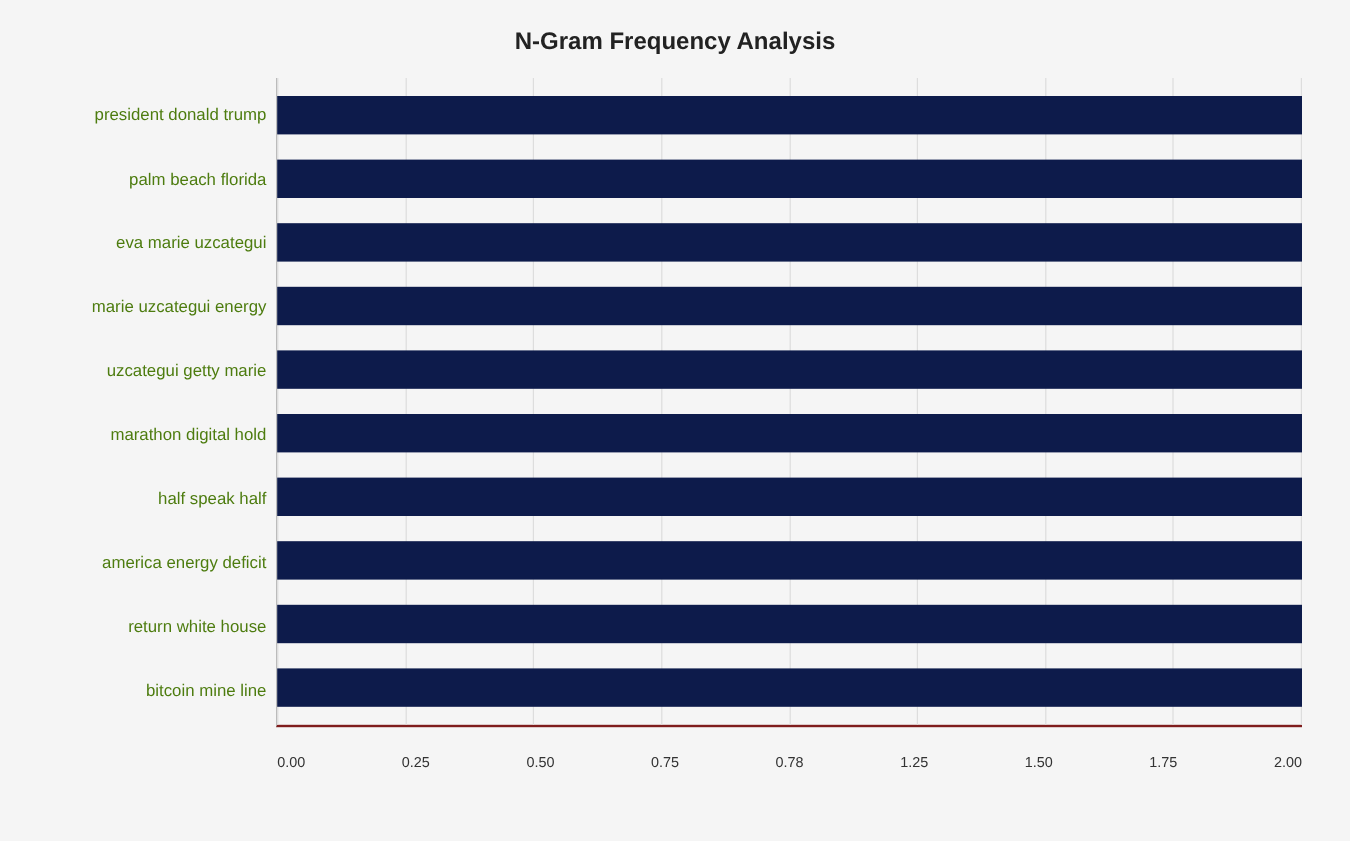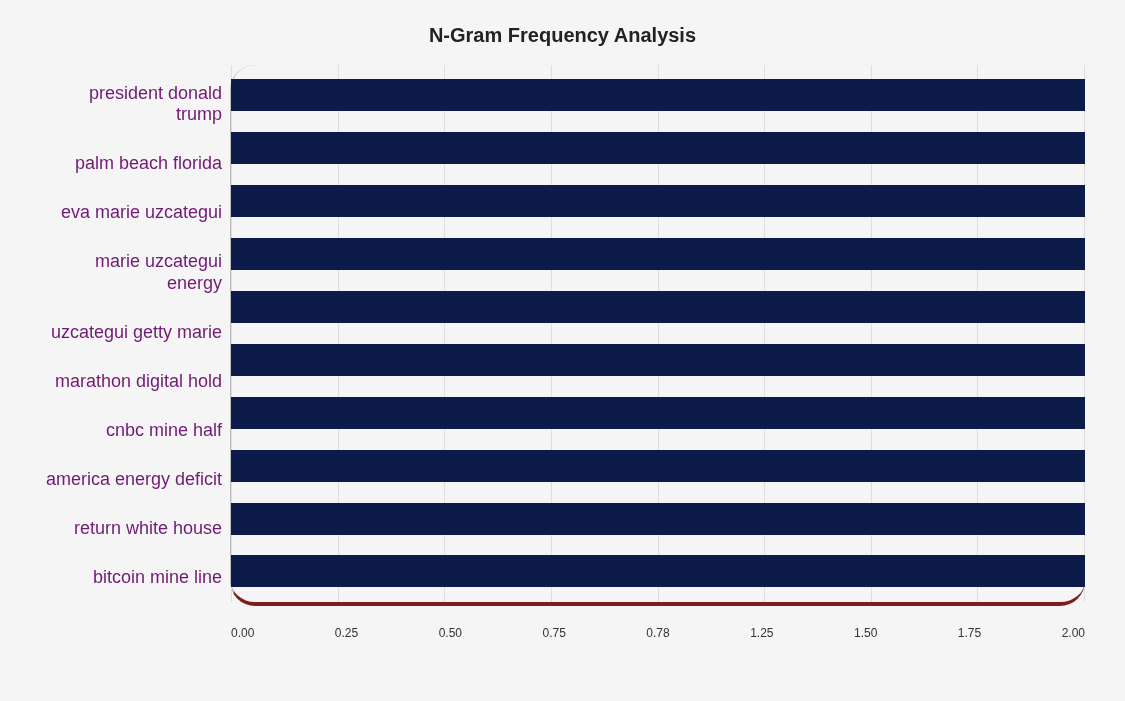--- a/index.html
+++ b/index.html
@@ -1,15 +1,15 @@
 <!DOCTYPE html>
 <html><head>
   <meta charset="utf-8">
   <style>
-    * { margin: 0; padding: 0; box-sizing: border-box; border-radius: 25px; }
+    * { margin: 0; padding: 0; box-sizing: border-box; }
     body {
       background: #f5f5f5;
       font-family: Arial, sans-serif;
       width: 1125px;
       height: 701px;
       display: flex;
       align-items: center;
       justify-content: center;
     }
     .chart-container {
@@ -37,31 +37,31 @@
       display: flex;
       flex-direction: column;
       justify-content: space-around;
       align-items: flex-end;
       padding-right: 8px;
       flex: 0 0 190px;
       padding-top: 4px;
       padding-bottom: 4px;
     }
     .y-label {
-      font-size: 18px;
-      color: #701a75;
+      font-size: 14px;
+      color: #4d7c0f;
       line-height: 1.2;
       text-align: right;
     }
     .plot-area {
       flex: 1;
       display: flex;
       flex-direction: column;
       position: relative;
-      border-bottom: 4px solid #7f1d1d;
+      border-bottom: 2px solid #7f1d1d;
       border-left: 1px solid #bbb;
     }
     .grid-lines {
       position: absolute;
       top: 0; left: 0; right: 0; bottom: 0;
       display: flex;
       flex-direction: row;
       justify-content: space-between;
       pointer-events: none;
     }
@@ -118,21 +118,21 @@
 <div class="chart-container">
   <div class="chart-title">N-Gram Frequency Analysis</div>
   <div class="chart-area">
     <div class="y-axis-labels">
     <div class="y-label">president donald trump</div>
         <div class="y-label">palm beach florida</div>
         <div class="y-label">eva marie uzcategui</div>
         <div class="y-label">marie uzcategui energy</div>
         <div class="y-label">uzcategui getty marie</div>
         <div class="y-label">marathon digital hold</div>
-        <div class="y-label">cnbc mine half</div>
+        <div class="y-label">half speak half</div>
         <div class="y-label">america energy deficit</div>
         <div class="y-label">return white house</div>
         <div class="y-label">bitcoin mine line</div>
       </div>
     <div class="plot-area">
       <div class="grid-lines">
         <div class="grid-line"></div>
         <div class="grid-line"></div>
         <div class="grid-line"></div>
         <div class="grid-line"></div>

